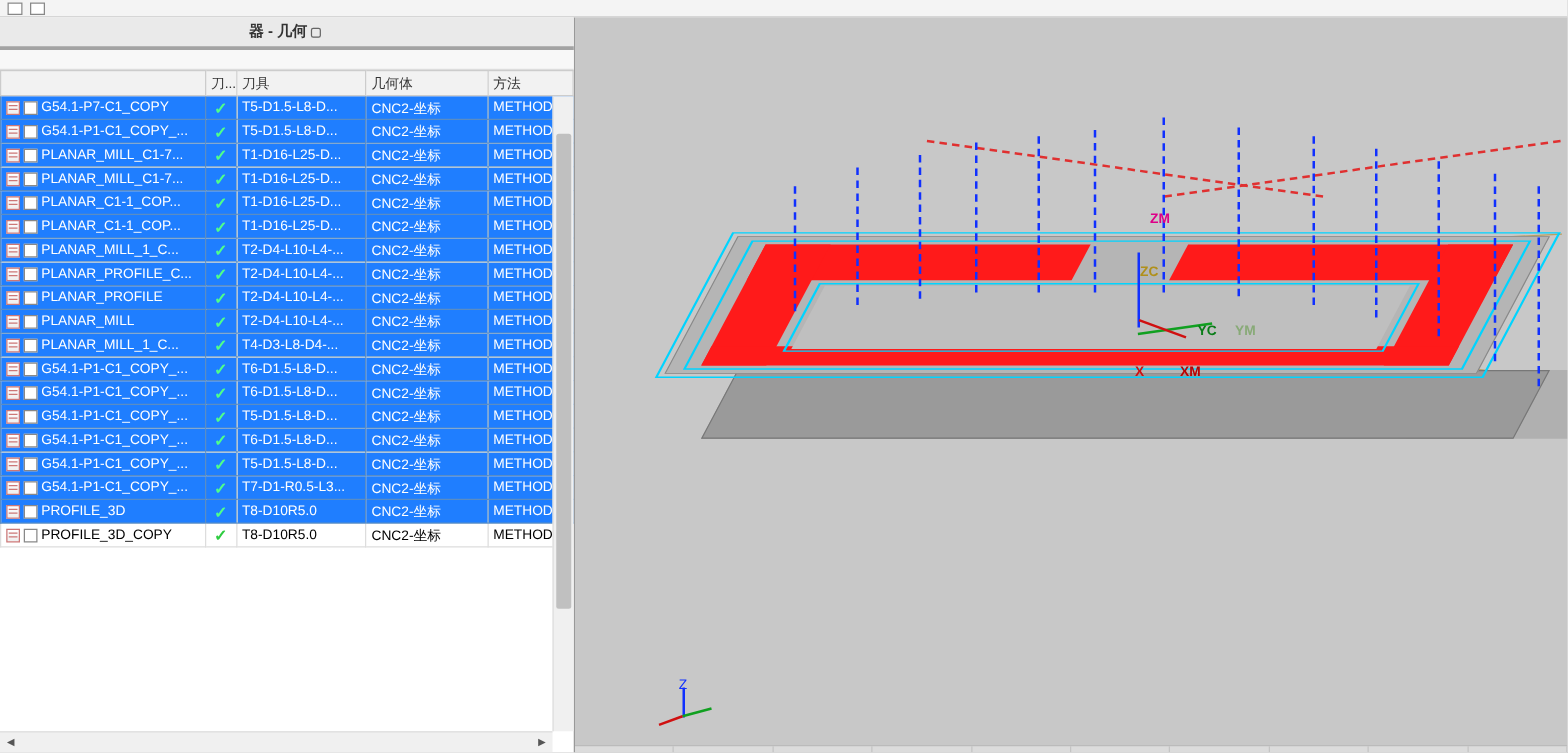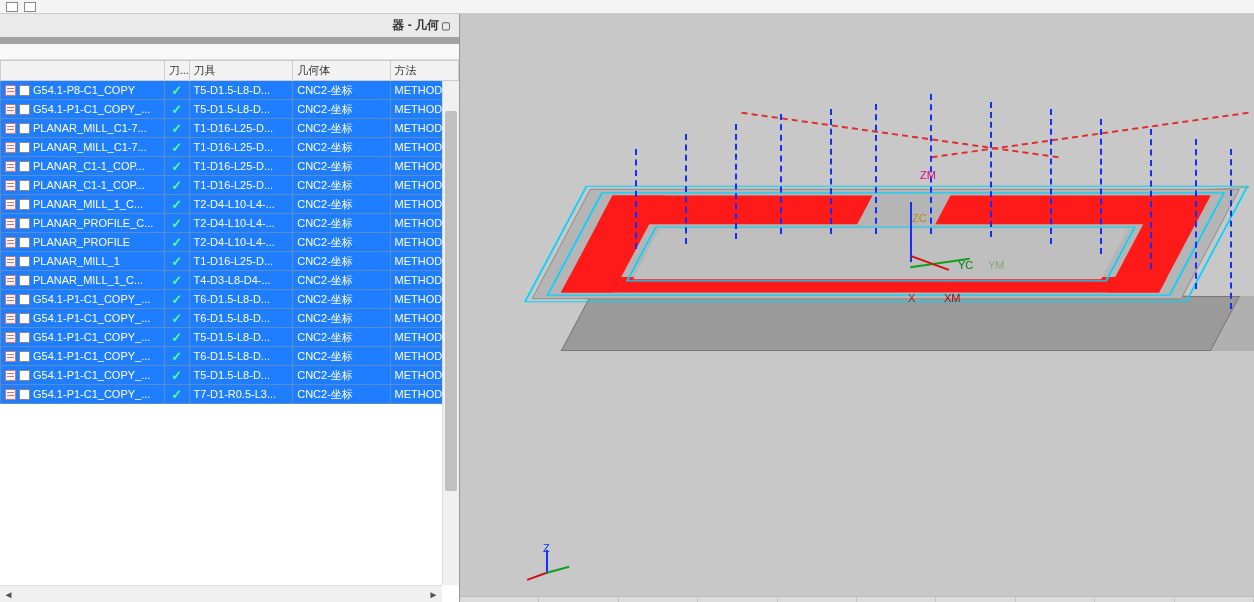--- a/index.html
+++ b/index.html
@@ -39,23 +39,23 @@
     display: flex;
     flex-direction: column;
     position: relative;
   }
   .panel-header {
     background: #eaeaea;
     padding: 3px 6px;
     font-size: 12px;
     font-weight: bold;
     color: #333;
-    border-bottom: 7px solid #a3a3a3;
+    border-bottom: 3px solid #a3a3a3;
     display: flex;
-    justify-content: flex-end;
+    justify-content: center;
     align-items: center;
   }
   .close-icon {
     width: 14px; height: 14px;
     display: flex; align-items: center; justify-content: center;
     font-size: 10px;
     color: #666;
     cursor: pointer;
   }
   .gap-bar {
@@ -261,21 +261,21 @@
     left: 0; right: 0; bottom: 0;
     height: 6px;
     background: #dcdcdc;
     border-top: 1px solid #bbb;
     display: flex;
   }
   .timeline-bar > div { flex:1; border-right:1px solid #c4c4c4; }
   .axis-label {
     position: absolute;
     font-size: 11px;
-    font-weight: normal;
+    font-weight: bold;
     color: #b00;
   }
   .axis-label.y { color: #0a7d18; }
   .axis-label.z { color: #b0901a; }
   .center-axes {
     position: absolute;
     left: 450px; top: 248px;
   }
   .ca-x { position:absolute; width:40px; height:2px; background:#d01010; transform:rotate(20deg); }
   .ca-y { position:absolute; width:60px; height:2px; background:#10a020; transform:rotate(-8deg); }
@@ -316,21 +316,21 @@
             <th>几何体</th>
             <th>方法</th>
           </tr>
         </thead>
         <tbody id="tbody">
             <tr class="sel">
               <td>
                 <span class="op-name">
                   <span class="op-icon1"></span>
                   <span class="op-icon2"></span>
-                  <span>G54.1-P8-C1_COPY</span>
+                  <span>G54.1-P7-C1_COPY</span>
                 </span>
               </td>
               <td>
                 <span class="check">✓</span>
               </td>
               <td>T5-D1.5-L8-D...</td>
               <td>CNC2-坐标</td>
               <td>METHOD</td>
             </tr>
             <tr class="sel">
@@ -451,27 +451,27 @@
               </td>
               <td>T2-D4-L10-L4-...</td>
               <td>CNC2-坐标</td>
               <td>METHOD</td>
             </tr>
             <tr class="sel">
               <td>
                 <span class="op-name">
                   <span class="op-icon1"></span>
                   <span class="op-icon2"></span>
-                  <span>PLANAR_MILL_1</span>
-                </span>
-              </td>
-              <td>
-                <span class="check">✓</span>
-              </td>
-              <td>T1-D16-L25-D...</td>
+                  <span>PLANAR_MILL</span>
+                </span>
+              </td>
+              <td>
+                <span class="check">✓</span>
+              </td>
+              <td>T2-D4-L10-L4-...</td>
               <td>CNC2-坐标</td>
               <td>METHOD</td>
             </tr>
             <tr class="sel">
               <td>
                 <span class="op-name">
                   <span class="op-icon1"></span>
                   <span class="op-icon2"></span>
                   <span>PLANAR_MILL_1_C...</span>
                 </span>
@@ -563,20 +563,50 @@
                 <span class="op-name">
                   <span class="op-icon1"></span>
                   <span class="op-icon2"></span>
                   <span>G54.1-P1-C1_COPY_...</span>
                 </span>
               </td>
               <td>
                 <span class="check">✓</span>
               </td>
               <td>T7-D1-R0.5-L3...</td>
+              <td>CNC2-坐标</td>
+              <td>METHOD</td>
+            </tr>
+            <tr class="sel">
+              <td>
+                <span class="op-name">
+                  <span class="op-icon1"></span>
+                  <span class="op-icon2"></span>
+                  <span>PROFILE_3D</span>
+                </span>
+              </td>
+              <td>
+                <span class="check">✓</span>
+              </td>
+              <td>T8-D10R5.0</td>
+              <td>CNC2-坐标</td>
+              <td>METHOD</td>
+            </tr>
+            <tr class="unsel">
+              <td>
+                <span class="op-name">
+                  <span class="op-icon1"></span>
+                  <span class="op-icon2"></span>
+                  <span>PROFILE_3D_COPY</span>
+                </span>
+              </td>
+              <td>
+                <span class="check">✓</span>
+              </td>
+              <td>T8-D10R5.0</td>
               <td>CNC2-坐标</td>
               <td>METHOD</td>
             </tr>
           </tbody>
       </table>
       <div class="scroll-track-v">
         <div class="scroll-thumb-v"></div>
       </div>
       <div class="scroll-track-h">
         <div class="scroll-arrow" style="left:1px;top:1px">◄</div>

